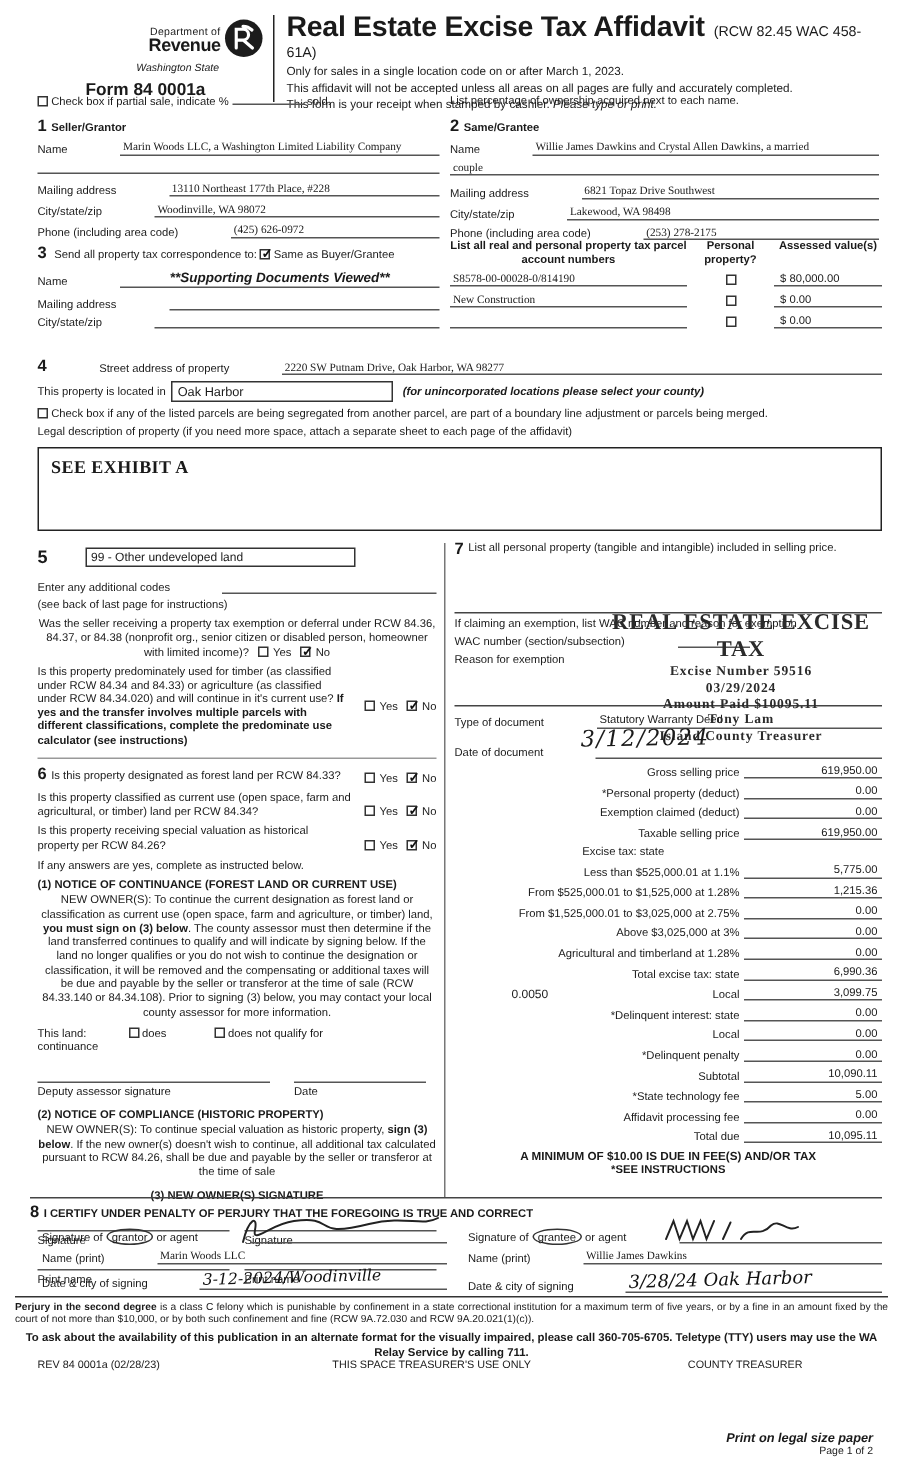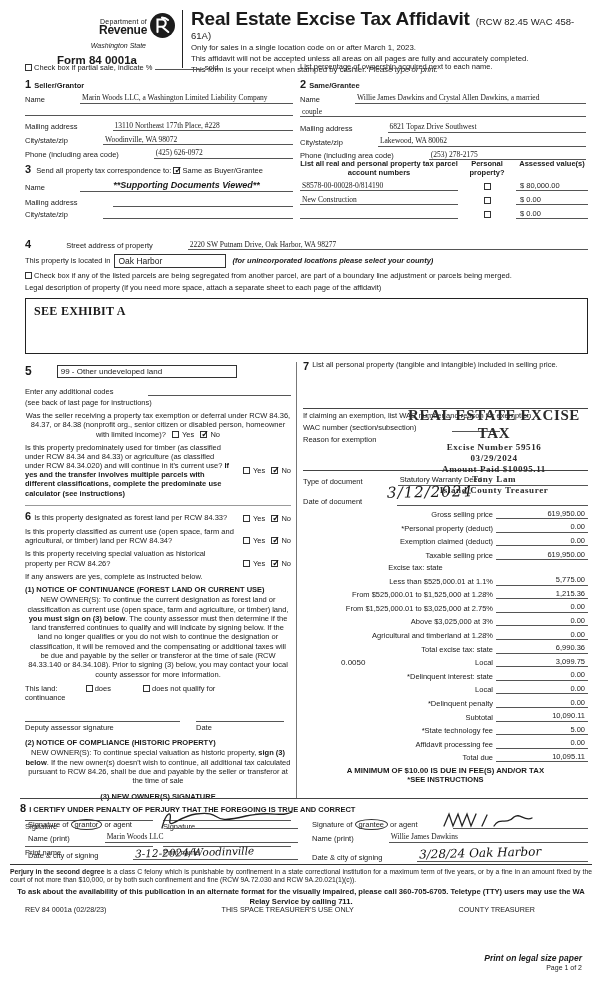--- a/index.html
+++ b/index.html
@@ -47,21 +47,21 @@
   
   .ptab-head { display:flex; font-weight:bold; text-align:center; line-height:1.15; }
   .ptab-row { display:flex; align-items:flex-end; margin-top:3.5px; }
   .pc1 { width:158px; }
   .pc2 { width:58px; }
   .pc3 { width:72px; }
   .ptab-row .pc1 { border-bottom:0.9px solid #555; padding:0 2px 0.5px 2px; min-height:9px; }
   .ptab-row .pc2 { text-align:center; }
   .ptab-row .pc3 { border-bottom:0.9px solid #555; text-align:left; padding:0 2px 0.5px 4px; }
 
-  .locbox { display:inline-block; border:1px solid #333; width:112px; padding:1px 3px; font-size:8.5px; }
+  .locbox { display:inline-block; border:1px solid #333; width:148px; padding:1px 3px; font-size:8.5px; }
   .legalbox { border:1.2px solid #222; height:56px; padding:5px 8px; }
   .exhibit { font-family:"Liberation Serif", serif; font-weight:bold; font-size:12px; letter-spacing:0.3px; }
 
   
   .q { display:flex; margin-top:4px; line-height:1.22; }
   .qtext { flex:1; padding-right:4px; }
   .yn { white-space:nowrap; align-self:flex-end; }
   .yn .cb { margin:0 1px 0 4px; }
 
   .noticetitle { font-weight:bold; margin-top:4px; }
@@ -165,21 +165,21 @@
       </div>
     <div class="fld">
         <span class="val serif">couple</span>
       </div>
     <div class="fld" style="margin-top:5px;">
         <span class="lab">Mailing address</span>
         <span class="val serif">6821 Topaz Drive Southwest</span>
       </div>
     <div class="fld">
         <span class="lab">City/state/zip</span>
-        <span class="val serif">Lakewood, WA 80062</span>
+        <span class="val serif">Lakewood, WA 98498</span>
       </div>
     <div class="fld">
         <span class="lab">Phone (including area code)</span>
         <span class="val serif">(253) 278-2175</span>
       </div>
   </div>
 
   <div class="abs" style="top:163px; left:25px; width:268px;">
     <div>
       <span class="secnum">3</span>

